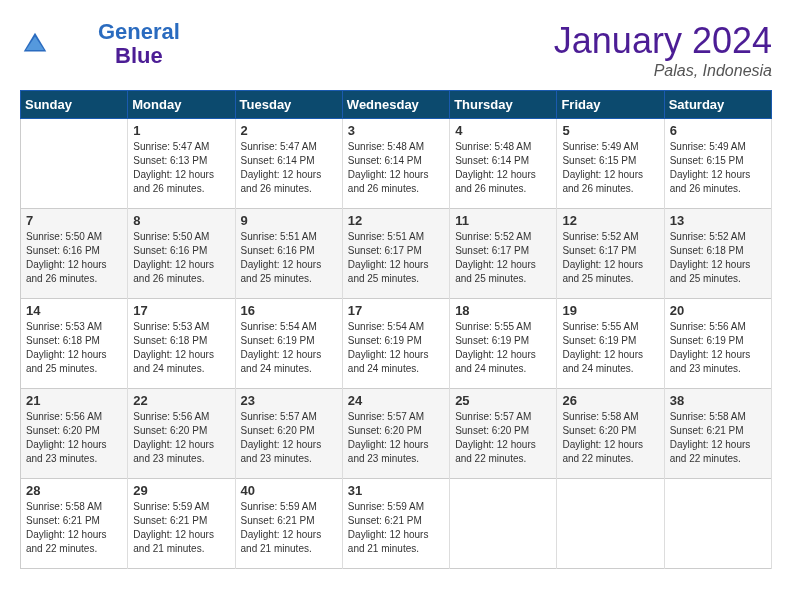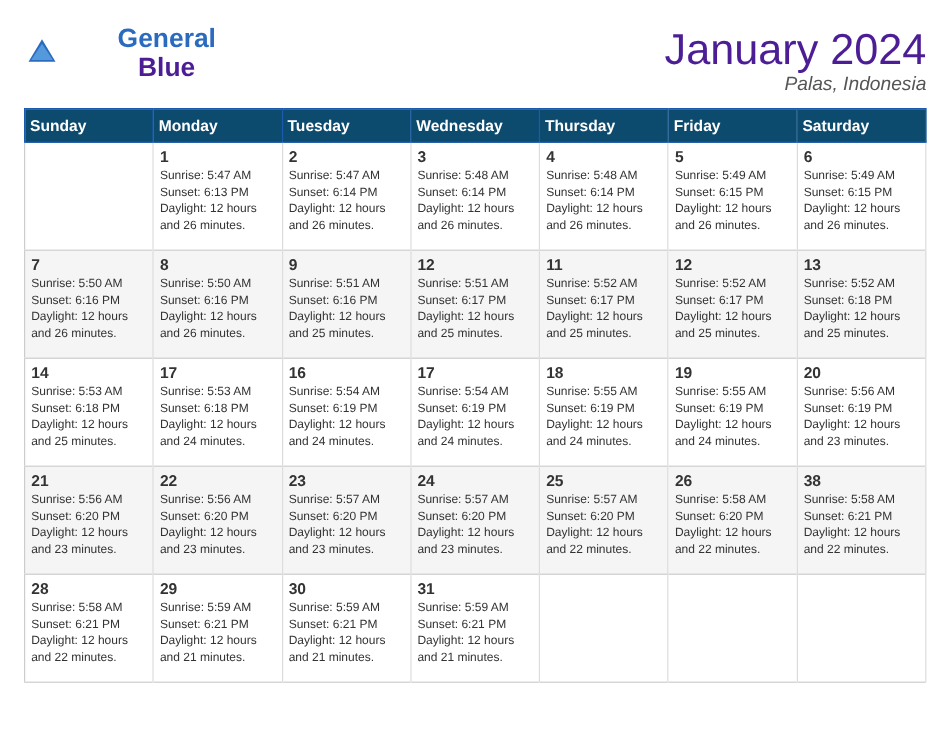--- a/index.html
+++ b/index.html
@@ -162,20 +162,20 @@
         <td><span class="day-number">22</span><span class="day-info">Sunrise: 5:56 AM<br>Sunset: 6:20 PM<br>Daylight: 12 hours and 23 minutes.</span></td>
         <td><span class="day-number">23</span><span class="day-info">Sunrise: 5:57 AM<br>Sunset: 6:20 PM<br>Daylight: 12 hours and 23 minutes.</span></td>
         <td><span class="day-number">24</span><span class="day-info">Sunrise: 5:57 AM<br>Sunset: 6:20 PM<br>Daylight: 12 hours and 23 minutes.</span></td>
         <td><span class="day-number">25</span><span class="day-info">Sunrise: 5:57 AM<br>Sunset: 6:20 PM<br>Daylight: 12 hours and 22 minutes.</span></td>
         <td><span class="day-number">26</span><span class="day-info">Sunrise: 5:58 AM<br>Sunset: 6:20 PM<br>Daylight: 12 hours and 22 minutes.</span></td>
         <td><span class="day-number">38</span><span class="day-info">Sunrise: 5:58 AM<br>Sunset: 6:21 PM<br>Daylight: 12 hours and 22 minutes.</span></td>
       </tr>
       <tr>
         <td><span class="day-number">28</span><span class="day-info">Sunrise: 5:58 AM<br>Sunset: 6:21 PM<br>Daylight: 12 hours and 22 minutes.</span></td>
         <td><span class="day-number">29</span><span class="day-info">Sunrise: 5:59 AM<br>Sunset: 6:21 PM<br>Daylight: 12 hours and 21 minutes.</span></td>
-        <td><span class="day-number">30</span><span class="day-info">Sunrise: 5:59 AM<br>Sunset: 6:21 PM<br>Daylight: 12 hours and 21 minutes.</span></td>
+        <td><span class="day-number">40</span><span class="day-info">Sunrise: 5:59 AM<br>Sunset: 6:21 PM<br>Daylight: 12 hours and 21 minutes.</span></td>
         <td><span class="day-number">31</span><span class="day-info">Sunrise: 5:59 AM<br>Sunset: 6:21 PM<br>Daylight: 12 hours and 21 minutes.</span></td>
         <td class="empty-cell"></td>
         <td class="empty-cell"></td>
         <td class="empty-cell"></td>
       </tr>
     </tbody>
 </table>
 
 </body></html>

